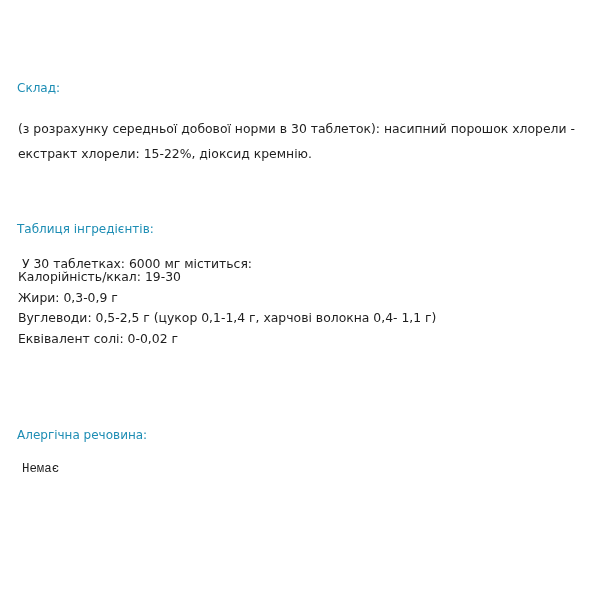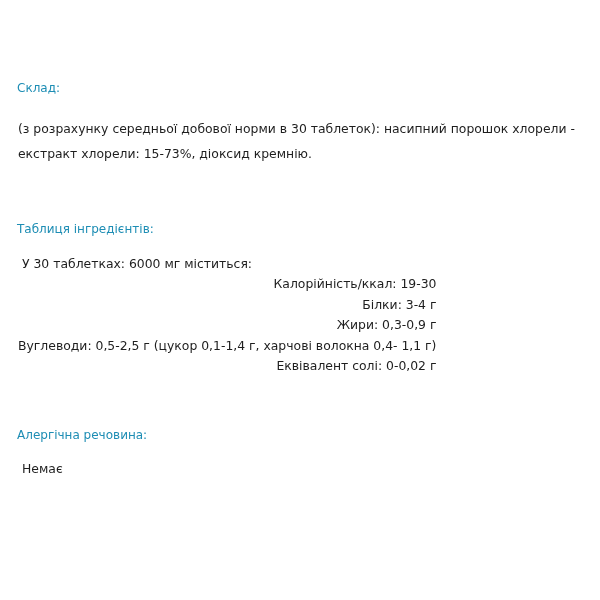--- a/index.html
+++ b/index.html
@@ -51,34 +51,33 @@
   </style>
 </head>
 <body>
 
 <div class="page">
 
   <section>
     <h2 class="heading" style="top:78px;"><span>Склад</span><span class="colon">:</span></h2>
     <div class="body-text composition" style="top:110px;margin-top:11px;">
       <p>(з розрахунку середньої добової норми в 30 таблеток): насипний порошок хлорели - </p>
-      <p>екстракт хлорели: 15-73%, діоксид кремнію.</p>
+      <p>екстракт хлорели: 15-22%, діоксид кремнію.</p>
     </div>
   </section>
 
   <section>
     <h2 class="heading" style="top:219px;">Таблиця інгредієнтів:</h2>
     <p class="body-text" style="top:252px;line-height:16px;">У 30 таблетках: 6000 мг міститься:</p>
-    <div class="body-text nutrients" style="top:276px;text-align:right;">
+    <div class="body-text nutrients" style="top:269px;">
       <p>Калорійність/ккал: 19-30</p>
-      <p>Білки: 3-4 г</p>
       <p>Жири: 0,3-0,9 г</p>
       <p>Вуглеводи: 0,5-2,5 г (цукор 0,1-1,4 г, харчові волокна 0,4- 1,1 г)</p>
       <p>Еквівалент солі: 0-0,02 г</p>
     </div>
   </section>
 
   <section>
     <h2 class="heading" style="top:425px;">Алергічна речовина:</h2>
-    <p class="body-text" style="top:457px;line-height:16px;">Немає</p>
+    <p class="body-text" style="top:457px;line-height:16px;font-family:Liberation Mono, monospace;">Немає</p>
   </section>
 
 </div>
 
 </body></html>

